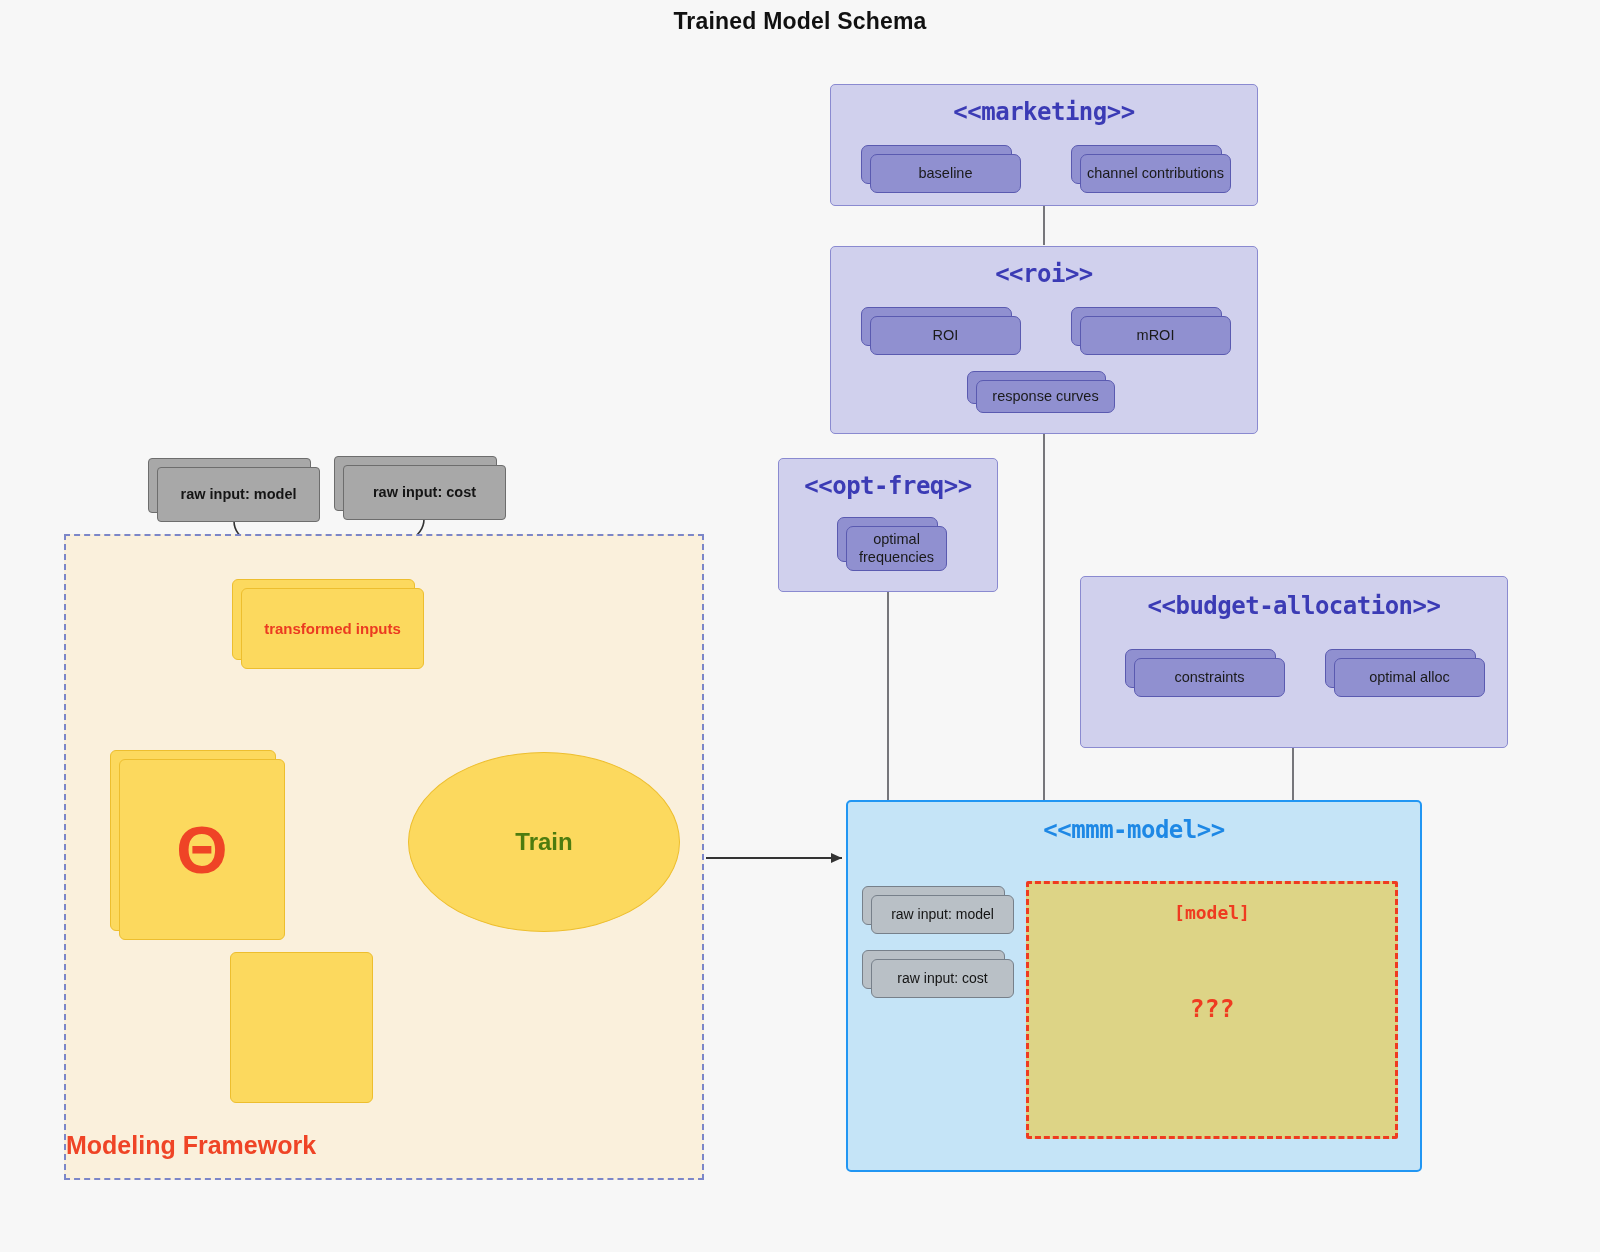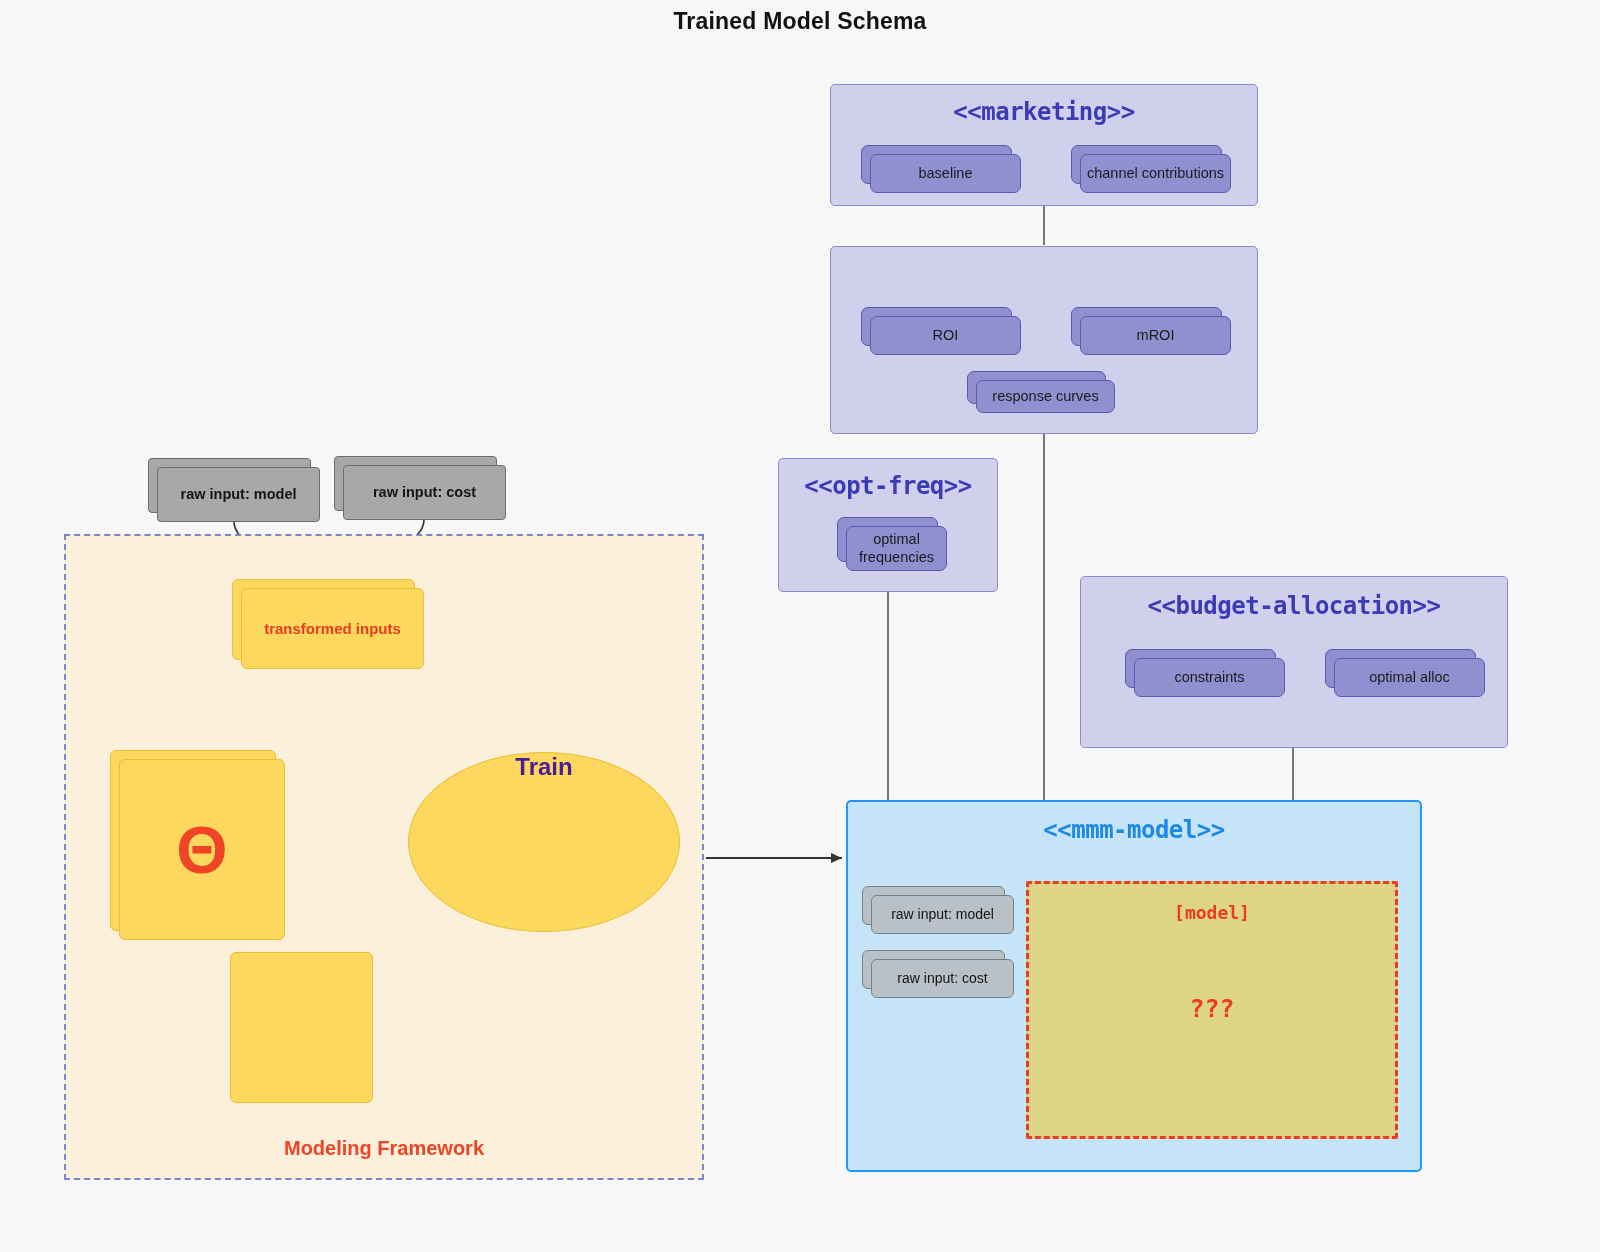--- a/index.html
+++ b/index.html
@@ -139,23 +139,23 @@
     width: 640px;
     height: 646px;
     box-sizing: border-box;
     background: #faf0dc;
     border: 2px dashed #7b86c9;
   }
   #framework-label {
     position: absolute;
     left: 0; right: 0;
     bottom: 18px;
-    text-align: center;
+    text-align: left;
     color: #ef4426;
-    font-size: 20px;
+    font-size: 25px;
     font-weight: bold;
   }
 
   
   .theta-glyph {
     color: #ef4426;
     font-size: 66px;
     font-weight: bold;
     line-height: 1;
   }
@@ -164,23 +164,23 @@
   #train-node {
     position: absolute;
     left: 408px;
     top: 752px;
     width: 272px;
     height: 180px;
     border-radius: 50%;
     background: #fcd95e;
     border: 1.8px solid #edbe2e;
     display: flex;
-    align-items: flex-start;
+    align-items: center;
     justify-content: center;
-    color: #4c1d95;
+    color: #4d7c0f;
     font-size: 24px;
     font-weight: bold;
     box-sizing: border-box;
   }
 
   
   #model-box {
     position: absolute;
     left: 1026px;
     top: 881px;
@@ -275,20 +275,21 @@
     <div class="back"></div>
     <div class="front">baseline</div>
   </div>
   <div class="node node-purple" style="left:240px; top:60px; width:160px; height:48px;">
     <div class="back"></div>
     <div class="front">channel contributions</div>
   </div>
 </div>
 
 <div class="cluster cluster-purple" style="left:830px; top:246px; width:428px; height:188px;">
+  <div class="cluster-title" style="top:13px;">&lt;&lt;roi&gt;&gt;</div>
   <div class="node node-purple" style="left:30px; top:60px; width:160px; height:48px;">
     <div class="back"></div>
     <div class="front">ROI</div>
   </div>
   <div class="node node-purple" style="left:240px; top:60px; width:160px; height:48px;">
     <div class="back"></div>
     <div class="front">mROI</div>
   </div>
   <div class="node node-purple" style="left:136px; top:124px; width:148px; height:42px;">
     <div class="back"></div>

